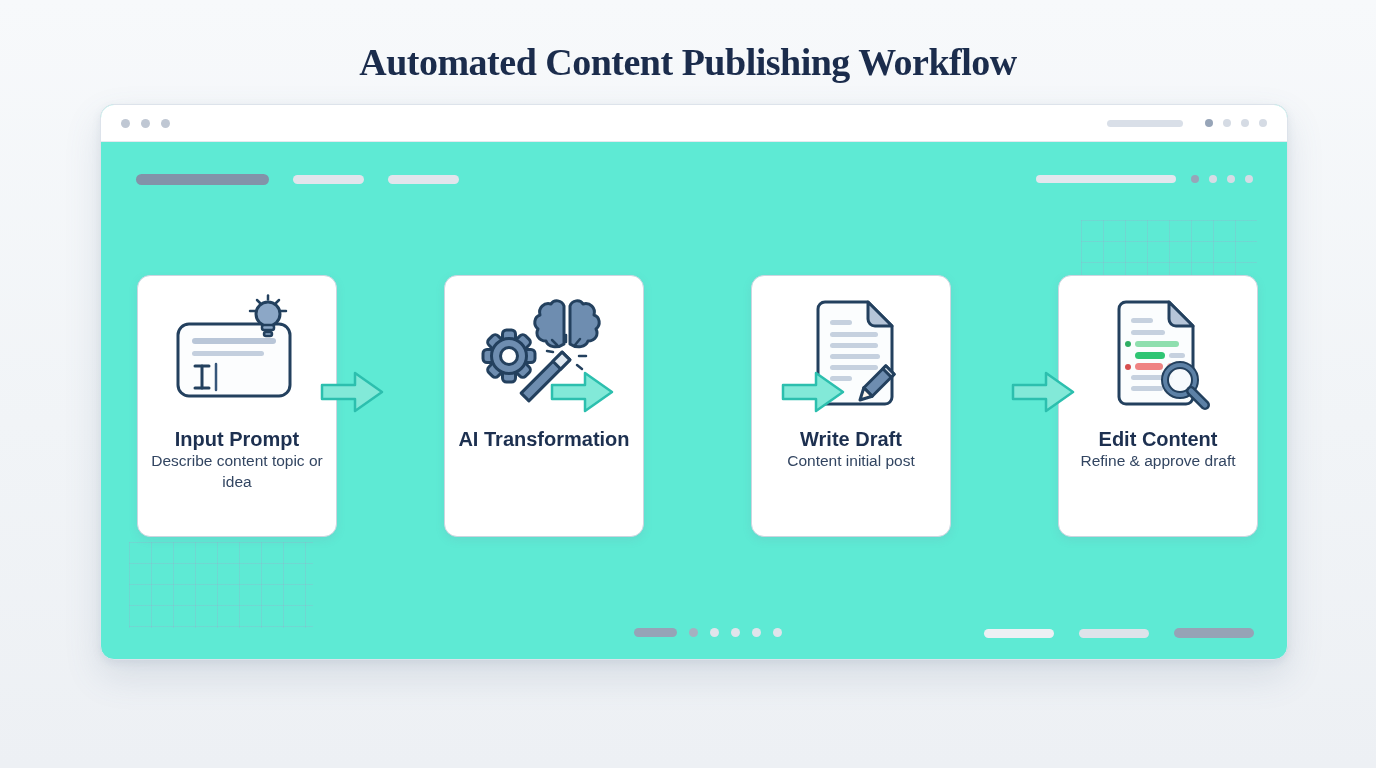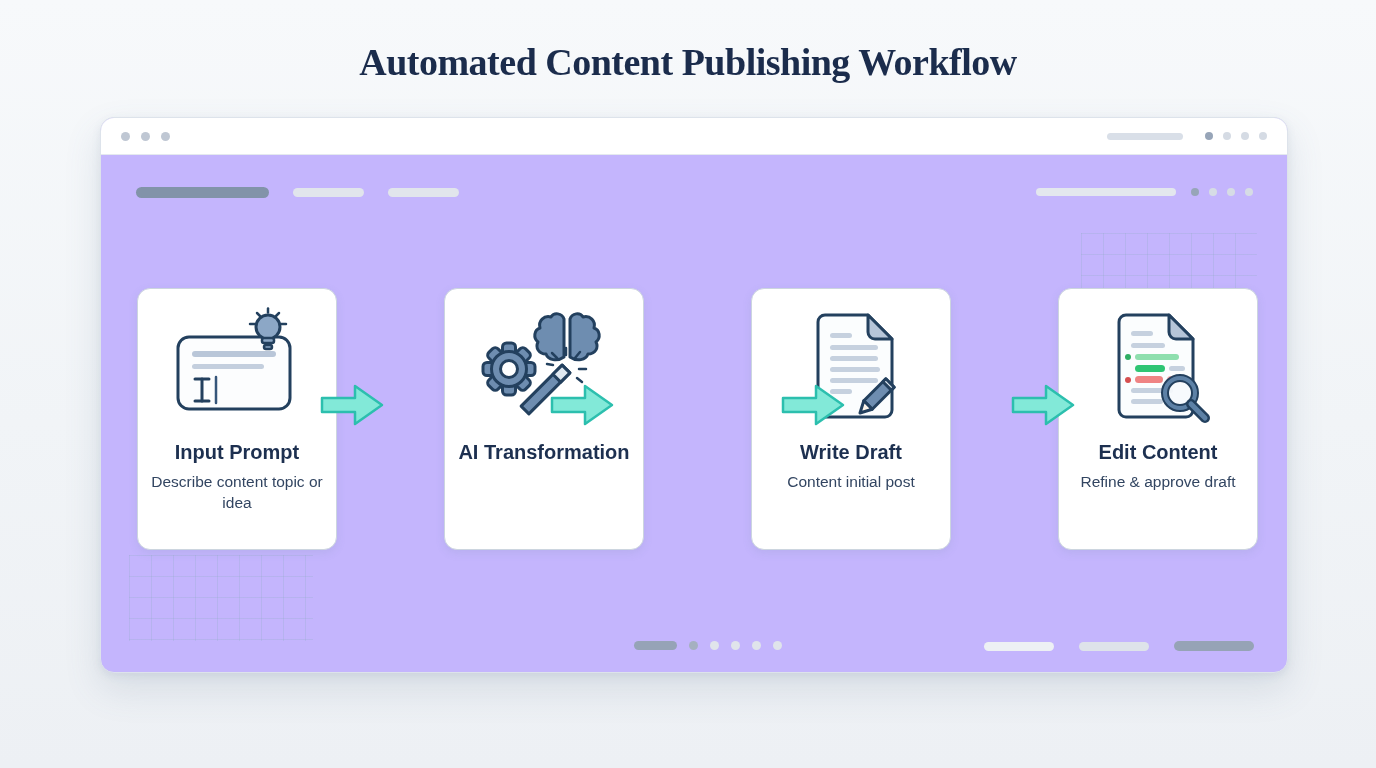--- a/index.html
+++ b/index.html
@@ -8,22 +8,22 @@
     font-family:"Liberation Sans", sans-serif;
     background:linear-gradient(180deg,#f7f9fb 0%,#f1f4f7 55%,#edf0f4 100%);
     overflow:hidden; position:relative;
   }
   .page-title {
     margin-top:40px; text-align:center;
     font-size:38px; font-weight:700; color:#1b2c4c; letter-spacing:-0.5px;font-family:Liberation Serif, serif;
   }
   
   .window {
-    position:absolute; left:100px; top:117px; width:1188px; height:556px;
-    background:#c4b5fd; border:1px solid #dde3eb; border-radius:14px;
+    position:absolute; left:100px; top:104px; width:1188px; height:556px;
+    background:#5eead4; border:1px solid #dde3eb; border-radius:14px;
     box-shadow:0 16px 36px rgba(90,110,140,.16), 0 3px 9px rgba(90,110,140,.10);
   }
   .titlebar {
     position:absolute; left:0; top:0; right:0; height:37px;
     background:#ffffff; border-radius:13px 13px 0 0; border-bottom:1px solid #e4e9ef;
     display:flex; align-items:center; padding:0 20px;
   }
   .dot { border-radius:50%; }
   .traffic { display:flex; gap:11px; }
   .traffic .dot { width:9px; height:9px; background:#bfc7d3; }
@@ -57,21 +57,21 @@
   .cards { position:absolute; left:36px; top:170px; width:1121px; height:262px;
            display:flex; justify-content:space-between; }
   .card {
     position:relative; width:200px; height:262px; background:#ffffff;
     border:1px solid #ccd5df; border-radius:13px;
     box-shadow:0 3px 9px rgba(120,140,170,.16);
     display:flex; flex-direction:column; align-items:center; z-index:1;
   }
   .icon-wrap { height:148px; display:flex; align-items:center; justify-content:center; margin-top:4px; }
   .card-title { font-size:20px; font-weight:700; color:#1d3050; text-align:center; }
-  .card-sub { margin-top:8px; padding:0 8px; font-size:15.5px; color:#324561;
+  .card-sub { padding:0 8px; font-size:15.5px; color:#324561;
               line-height:1.34; text-align:center; }
   .arrow { position:absolute; top:94px; width:64px; height:46px; z-index:2; }
   .ar1{left:183px;} .ar2{left:413px;} .ar3{left:644px;} .ar4{left:874px;}
   
   .footer { position:absolute; left:0; right:0; top:523px; height:12px; }
   .f-center { position:absolute; left:533px; top:0; display:flex; align-items:center; gap:12px; }
   .f-pill { width:43px; height:9px; background:#96a3b7; border-radius:5px; }
   .f-center .dot { width:9px; height:9px; background:#e0e4eb; }
   .f-center .dot.active { background:#a5b0c0; }
   .f-right { position:absolute; left:883px; top:0; display:flex; align-items:center; gap:25px; }

